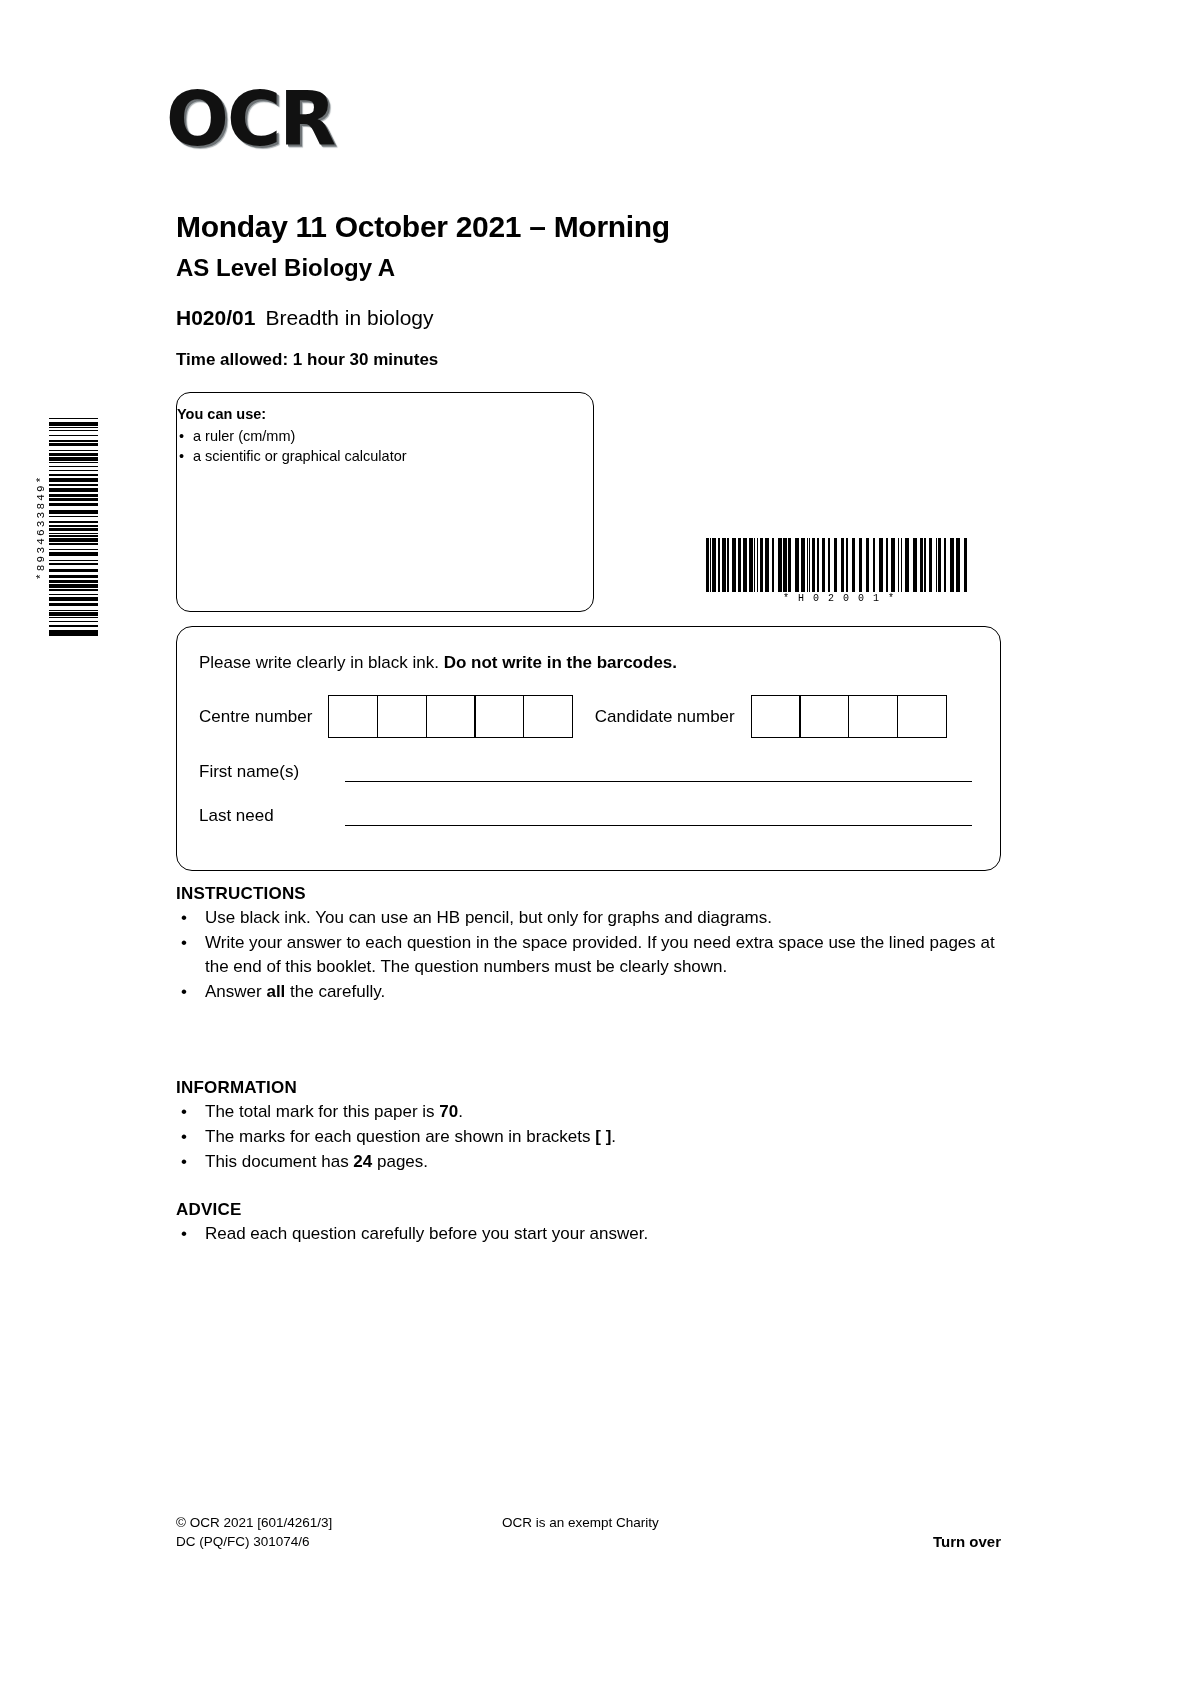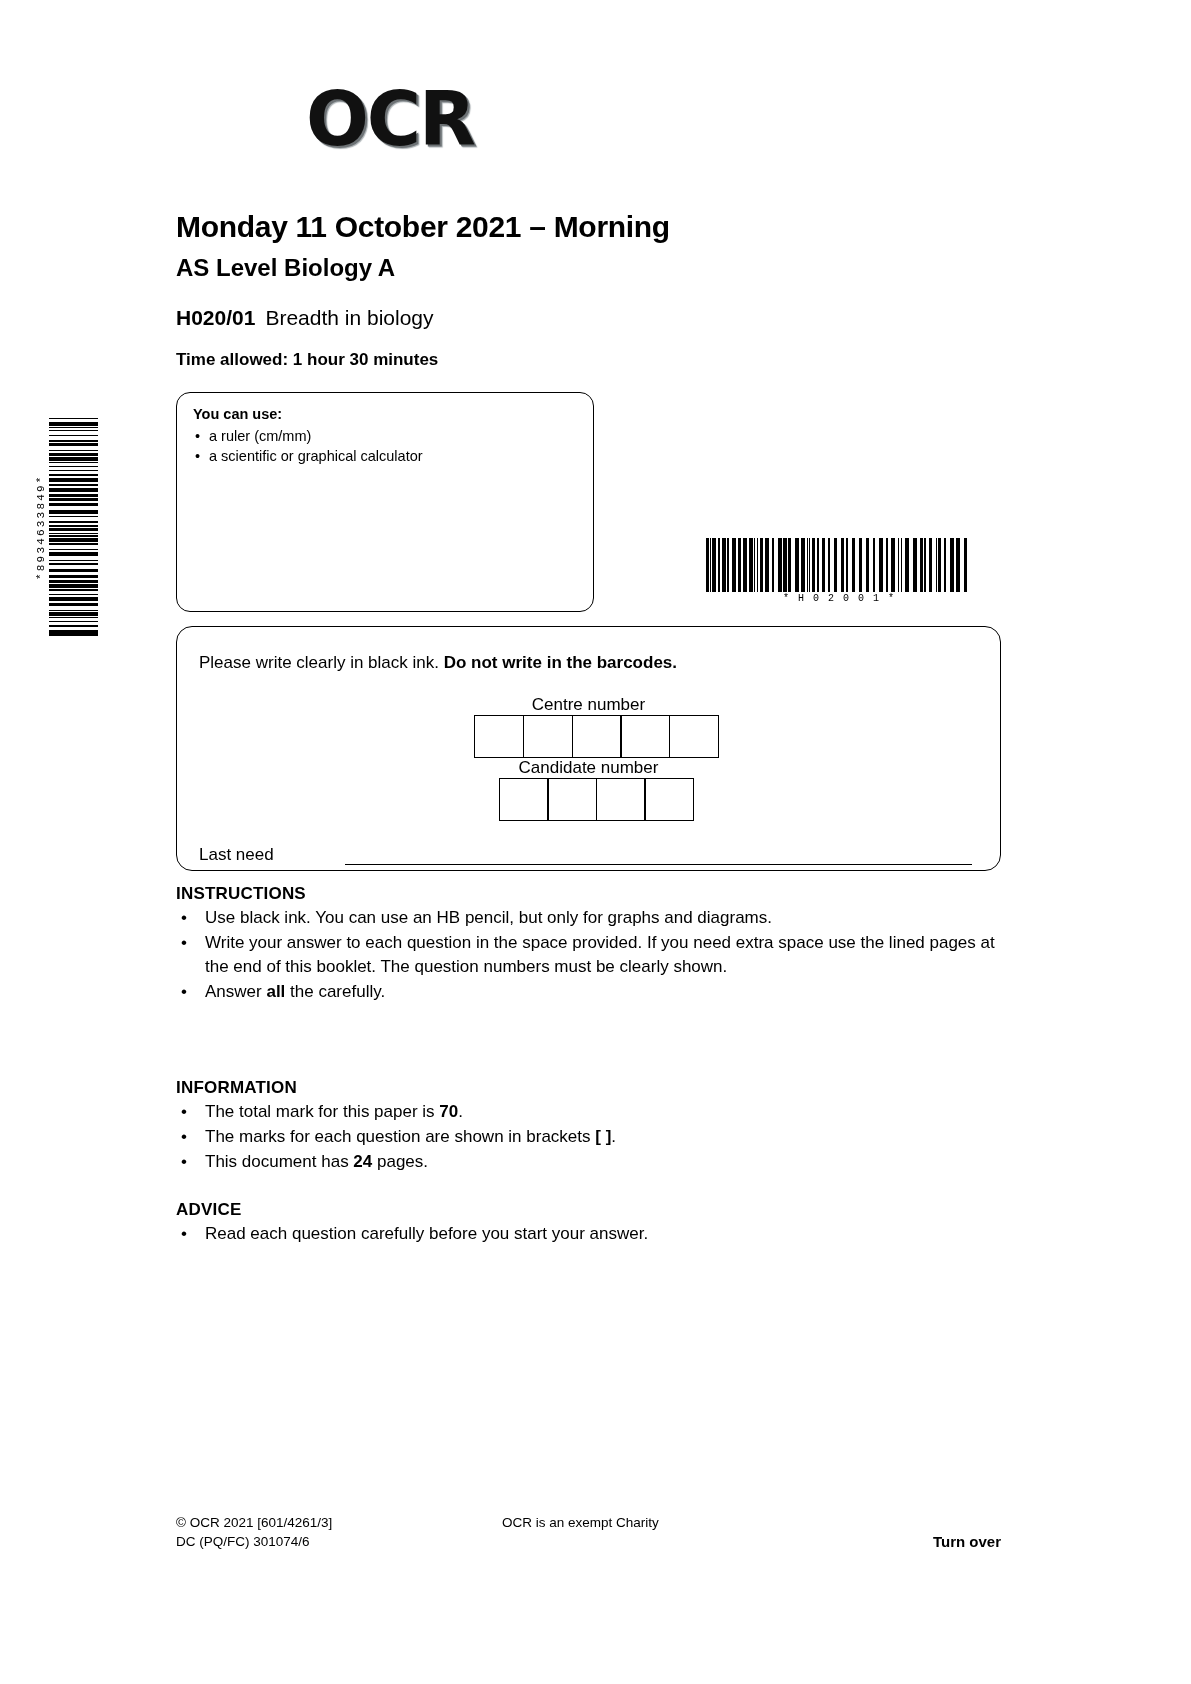--- a/index.html
+++ b/index.html
@@ -45,24 +45,23 @@
     display: flex;
     flex-direction: column;
     justify-content: space-between;
     height: 100%;
   }
   .vbarcode-bars i { display: block; background: #000; width: 100%; }
 
   
   .logo-block {
     position: absolute;
-    left: 180px;
+    left: 166px;
     top: 82px;
     width: 420px;
-    text-align: center;
   }
   .ocr-mark {
     font-family: "DejaVu Sans", sans-serif;
     font-weight: 700;
     font-size: 74px;
     line-height: 74px;
     letter-spacing: -2px;
     color: #111111;
     text-shadow: 2px 2px 0 #6d7275, 3px 3px 1px #aab0b3;
   }
@@ -109,21 +108,21 @@
 
   
   .use-box {
     position: absolute;
     left: 176px;
     top: 392px;
     width: 418px;
     height: 220px;
     border: 1.6px solid #000;
     border-radius: 14px;
-    padding: 13px 16px;
+    padding: 13px 0;
   }
   .use-box h4 {
     margin: 0 0 4px 0;
     font-size: 14.5px;
     font-weight: 700;
   }
   .use-list { list-style: none; margin: 0; padding: 0; }
   .use-list li {
     font-size: 14.5px;
     line-height: 20px;
@@ -170,21 +169,21 @@
     height: 245px;
     border: 1.6px solid #000;
     border-radius: 16px;
     padding: 26px 22px 0 22px;
   }
   .cand-notice { font-size: 17px; margin-bottom: 22px; }
   .cand-notice b { font-weight: 700; }
 
   .num-row {
     display: flex;
-    flex-direction: column;
+    flex-direction: row;
     align-items: center;
     margin-bottom: 24px;
   }
   .num-label { font-size: 17px; }
   .boxes { display: flex; flex-direction: row; margin-left: 16px; }
   .boxes span {
     width: 50px;
     height: 43px;
     border: 1.4px solid #000;
     margin-left: -1.4px;
@@ -494,20 +493,24 @@
     <span class="spacer-gap"></span>
     <span class="num-label">Candidate number</span>
     <div class="boxes" id="candidate-boxes">
         <span></span>
         <span></span>
         <span></span>
         <span></span>
       </div>
   </div>
 
+  <div class="name-row">
+    <span class="name-label">First name(s)</span>
+    <span class="name-rule"></span>
+  </div>
 
   <div class="name-row">
     <span class="name-label">Last need</span>
     <span class="name-rule"></span>
   </div>
 </div>
 
 <div class="section" id="sec-instructions">
   <h3>INSTRUCTIONS</h3>
   <ul>

